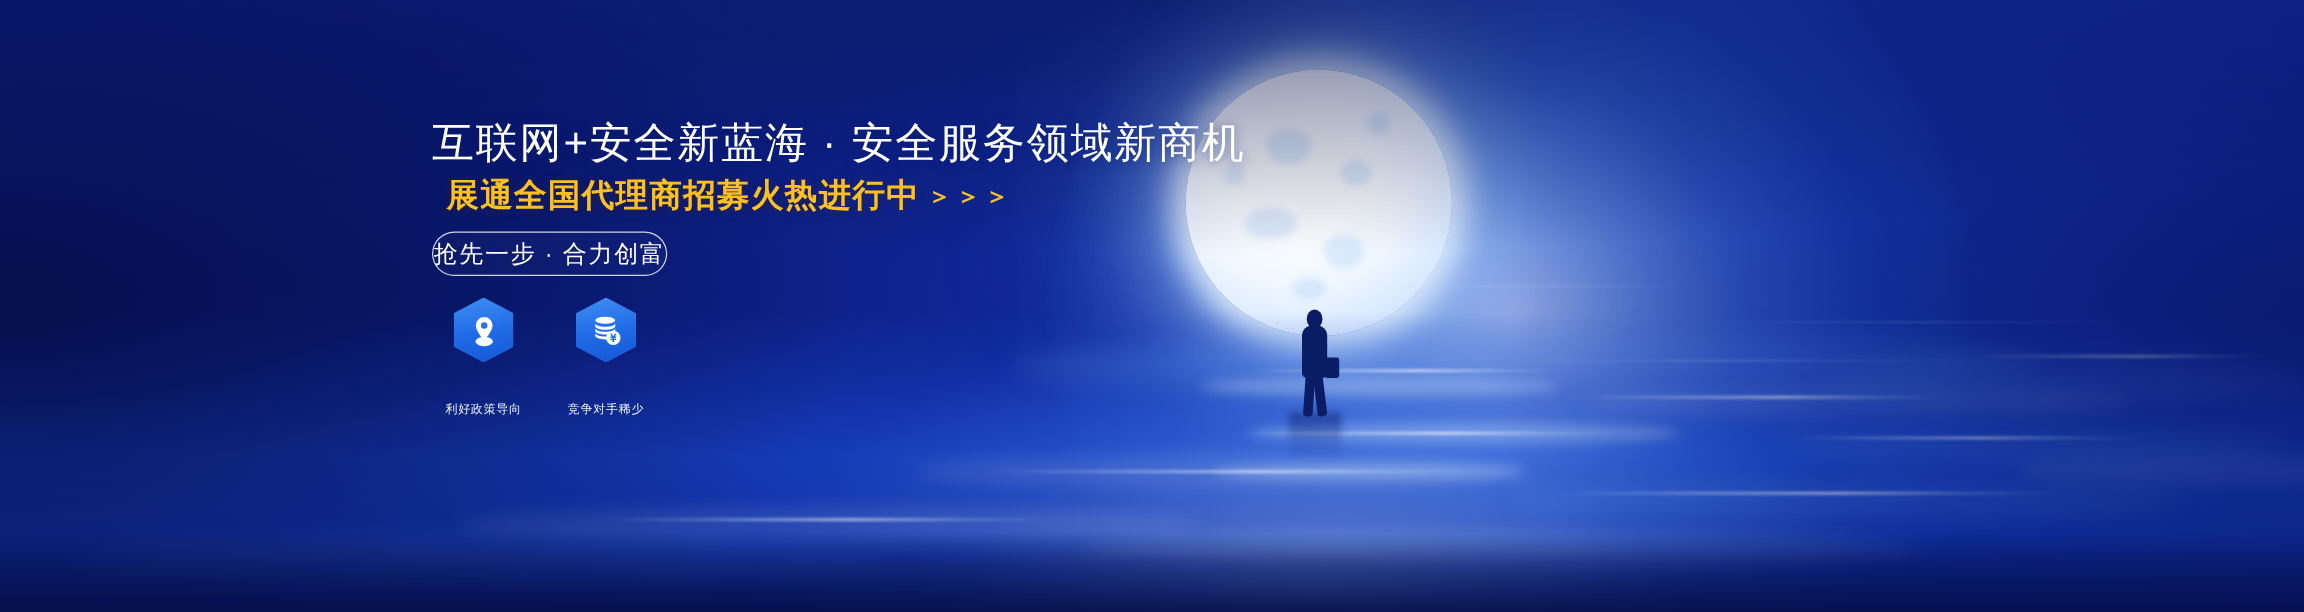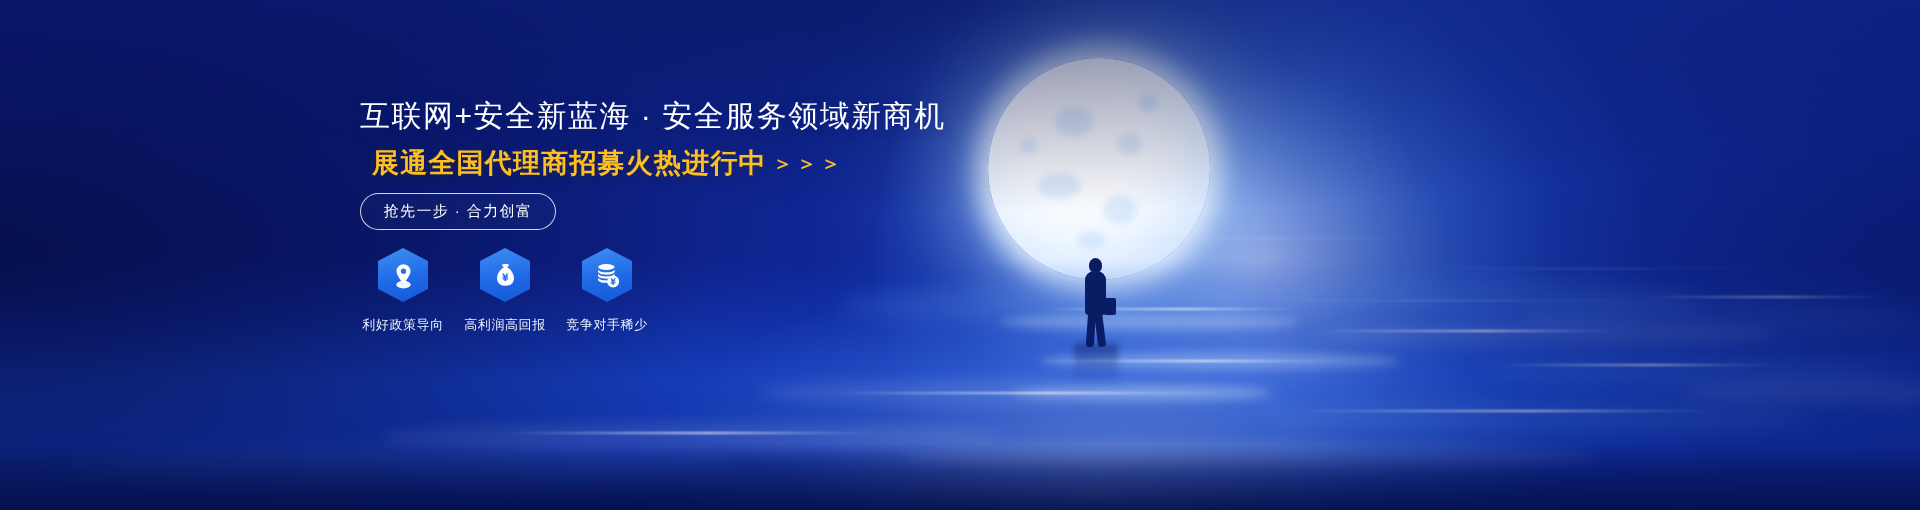--- a/index.html
+++ b/index.html
@@ -147,21 +147,21 @@
   .content {
     position: absolute;
     left: 360px; top: 0;
     width: 620px; height: 510px;
   }
 
   .headline {
     position: absolute;
     left: 0; top: 96px;
     color: #ffffff;
-    font-size: 30px;
+    font-size: 35px;
     letter-spacing: 1.5px;
     white-space: nowrap;
     text-shadow: 0 1px 10px rgba(10,30,120,0.55);
   }
 
   .subheadline {
     position: absolute;
     left: 12px; top: 145px;
     white-space: nowrap;
     display: flex;
@@ -186,21 +186,21 @@
   .pill {
     position: absolute;
     left: 0; top: 193px;
     width: 196px; height: 37px;
     border: 1px solid rgba(255,255,255,0.82);
     border-radius: 19px;
     display: flex;
     align-items: center;
     justify-content: center;
     color: #ffffff;
-    font-size: 15px;
+    font-size: 20px;
     letter-spacing: 1.4px;
     background: rgba(255,255,255,0.02);
   }
 
   
   .features {
     position: absolute;
     left: -8px; top: 248px;
     display: flex;
     gap: 0;
@@ -224,23 +224,23 @@
     background: linear-gradient(170deg, #3f8ef2 0%, #1f6ae6 55%, #1558d6 100%);
     clip-path: polygon(50% 0%, 100% 24%, 100% 76%, 50% 100%, 0% 76%, 0% 24%);
   }
   .hexbox svg {
     position: relative;
     z-index: 2;
     width: 27px; height: 27px;
     fill: #ffffff;
   }
   .feature-label {
-    margin-top: 14px;
+    margin-top: 32px;
     color: #eaf2ff;
-    font-size: 13px;
+    font-size: 10px;
     letter-spacing: 0.6px;
     white-space: nowrap;
   }
 
   
   .streak {
     position: absolute;
     height: 1px;
     background: linear-gradient(90deg, rgba(255,255,255,0) 0%, rgba(190,225,255,0.35) 50%, rgba(255,255,255,0) 100%);
     filter: blur(1px);
@@ -326,29 +326,20 @@
       <div class="feature">
         <div class="hexbox">
           <svg viewBox="0 0 24 24">
             <path d="M12 2a6.2 6.2 0 0 0-6.2 6.2c0 4.4 6.2 11 6.2 11s6.2-6.6 6.2-11A6.2 6.2 0 0 0 12 2zm0 8.6a2.4 2.4 0 1 1 0-4.8 2.4 2.4 0 0 1 0 4.8z"></path>
             <path d="M12 16.6c-3.5 0-6.4 1.6-6.4 3.5S8.5 23.6 12 23.6s6.4-1.6 6.4-3.5-2.9-3.5-6.4-3.5z" opacity="0.95"></path>
           </svg>
         </div>
         <div class="feature-label">利好政策导向</div>
       </div>
 
-      <div class="feature">
-        <div class="hexbox">
-          <svg viewBox="0 0 24 24">
-            <path d="M9.3 2.2c-.5.2-.6.8-.2 1.1l1.5 1.3c-2.9 1.6-6.1 5.3-6.1 9.8 0 4.5 3.4 6.8 7.5 6.8s7.5-2.3 7.5-6.8c0-4.5-3.2-8.2-6.1-9.8l1.5-1.3c.4-.3.3-.9-.2-1.1-.9-.4-1.8-.5-2.7-.5s-1.8.1-2.7.5z"></path>
-            <path d="M12.6 16.9v-1.4h1.7v-1.1h-1.7v-.7h1.7v-1.1h-1.2l1.5-2.3h-1.5l-1.3 2.2-1.3-2.2H9l1.5 2.3H9.3v1.1H11v.7H9.3v1.1H11v1.4z" fill="#1f6ae6"></path>
-          </svg>
-        </div>
-        <div class="feature-label">高利润高回报</div>
-      </div>
 
       <div class="feature">
         <div class="hexbox">
           <svg viewBox="0 0 24 24">
             <ellipse cx="11" cy="4.4" rx="7.4" ry="2.6"></ellipse>
             <path d="M3.6 6.6v2.1c0 1.4 3.3 2.6 7.4 2.6s7.4-1.2 7.4-2.6V6.6c0 1.4-3.3 2.6-7.4 2.6S3.6 8 3.6 6.6z"></path>
             <path d="M3.6 10.2v2.1c0 1.4 3.3 2.6 7.4 2.6s7.4-1.2 7.4-2.6v-2.1c0 1.4-3.3 2.6-7.4 2.6s-7.4-1.2-7.4-2.6z"></path>
             <path d="M3.6 13.8v2.1c0 1.4 3.3 2.6 7.4 2.6s7.4-1.2 7.4-2.6v-2.1c0 1.4-3.3 2.6-7.4 2.6s-7.4-1.2-7.4-2.6z"></path>
             <circle cx="17" cy="17.4" r="5.3"></circle>
             <path d="M17.6 20.4V19h1.5v-1h-1.5v-.6h1.5v-1h-1l1.3-2h-1.3l-1.1 1.9-1.1-1.9h-1.3l1.3 2h-1v1h1.5v.6h-1.5v1h1.5v1.4z" fill="#1f6ae6"></path>

